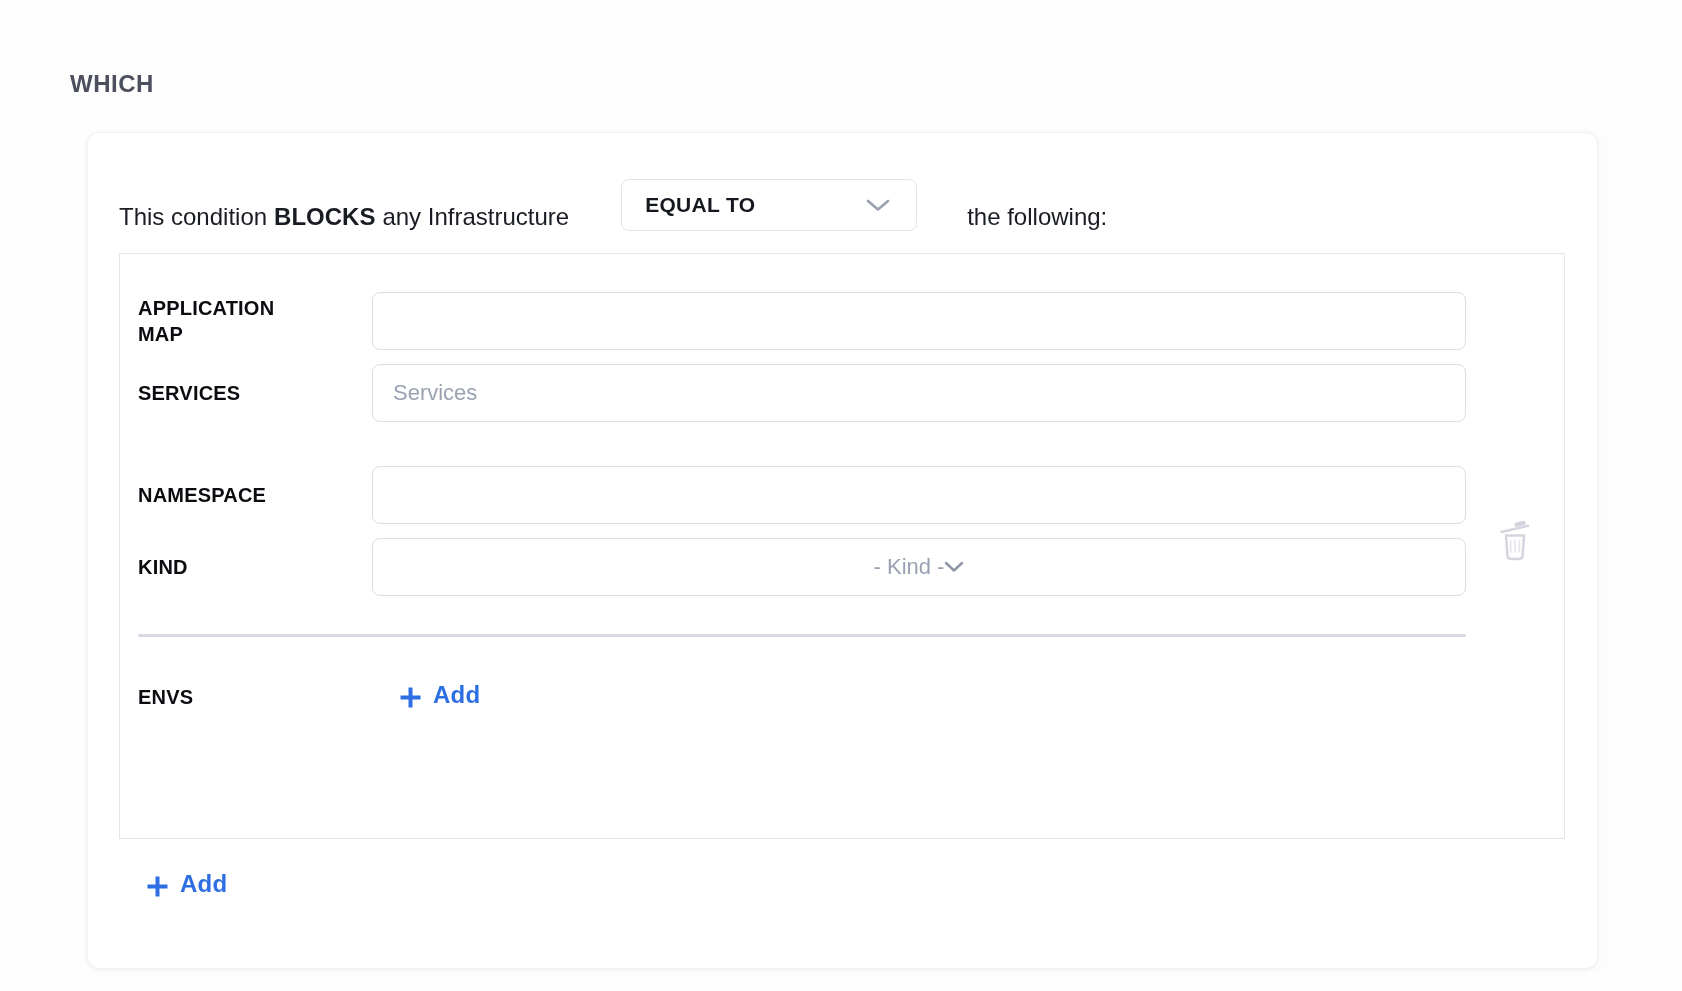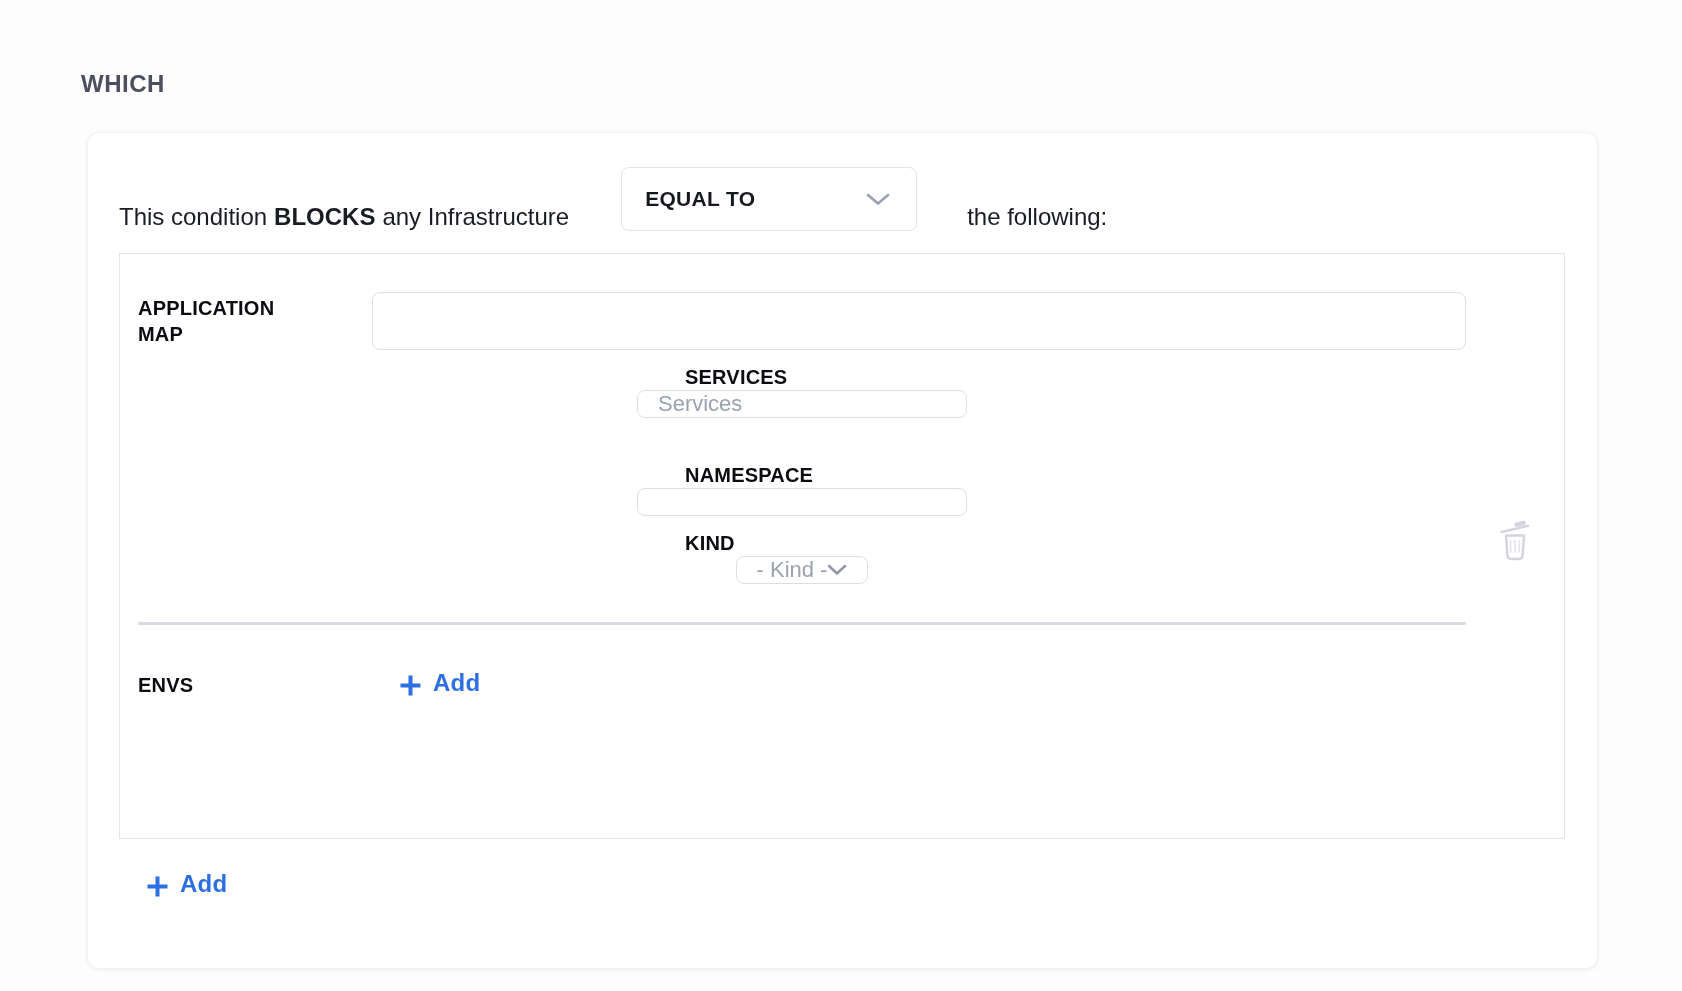--- a/index.html
+++ b/index.html
@@ -2,56 +2,56 @@
 <html><head>
 <meta charset="utf-8">
 <style>
   * { margin:0; padding:0; box-sizing:border-box; }
   html,body { width:1682px; height:991px; background:#fdfdfe; overflow:hidden;
               font-family:"Liberation Sans","DejaVu Sans",sans-serif; }
 
   .page { position:relative; width:1682px; height:991px; }
 
   .section-title {
-    position:absolute; left:81px; top:70px;
+    position:absolute; left:70px; top:70px;
     font-size:24px; font-weight:700; letter-spacing:.5px; color:#4c4f5e;
   }
 
   .outer-card {
     position:absolute; left:87px; top:132px; width:1511px; height:837px;
     background:#ffffff; border:1px solid #f0f0f5; border-radius:12px;
     box-shadow:0 1px 5px rgba(25,28,40,.06);
     padding:36px 31px 0 31px;
   }
 
   
   .sentence { display:flex; align-items:flex-end; height:62px;gap:40px; }
   .sentence .txt { font-size:24px; color:#191c23; white-space:pre; }
   .sentence .verb { font-weight:700; margin:0 7px; }
 
   .operator-select {
-    margin-left:12px; width:296px; height:64px;
+    margin-left:12px; width:296px; height:52px;
     border:1.5px solid #e3e3ed; border-radius:8px; background:#fff;
     display:flex; align-items:center; justify-content:space-between;
     padding:0 26px 0 23px; cursor:pointer; flex:none;
   }
   .operator-select .op-label { font-size:21px; font-weight:700; letter-spacing:.3px; color:#16181f; }
   .sentence .suffix { margin-left:10px; }
 
   
   .inner-card {
     margin-top:22px; width:1446px; height:586px;
     border:1.5px solid #e4e4ee; border-radius:0; background:#fff;
     display:flex; align-items:stretch;
     padding:38px 0 48px 18px;
   }
   .fields { width:1328px; display:flex; flex-direction:column; }
 
   .field-row { display:flex; align-items:center; }
-  .field-row + .field-row { margin-top:14px;flex-direction:column; }
+  .field-row + .field-row { margin-top:14px; }
   .field-row.group-break { margin-top:44px; }
 
   .field-label {
     width:175px; margin-right:59px; flex:none;
     font-size:20px; font-weight:700; letter-spacing:.2px; color:#0a0c10;
     line-height:1.3;
   }
 
   .text-input, .select-box {
     flex:1; height:58px; background:#fff;

